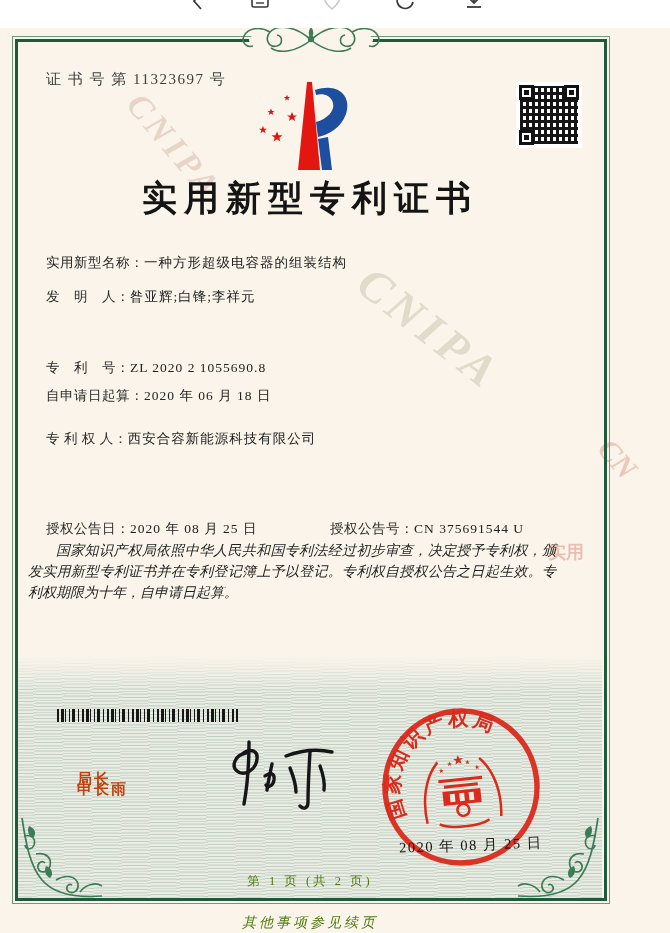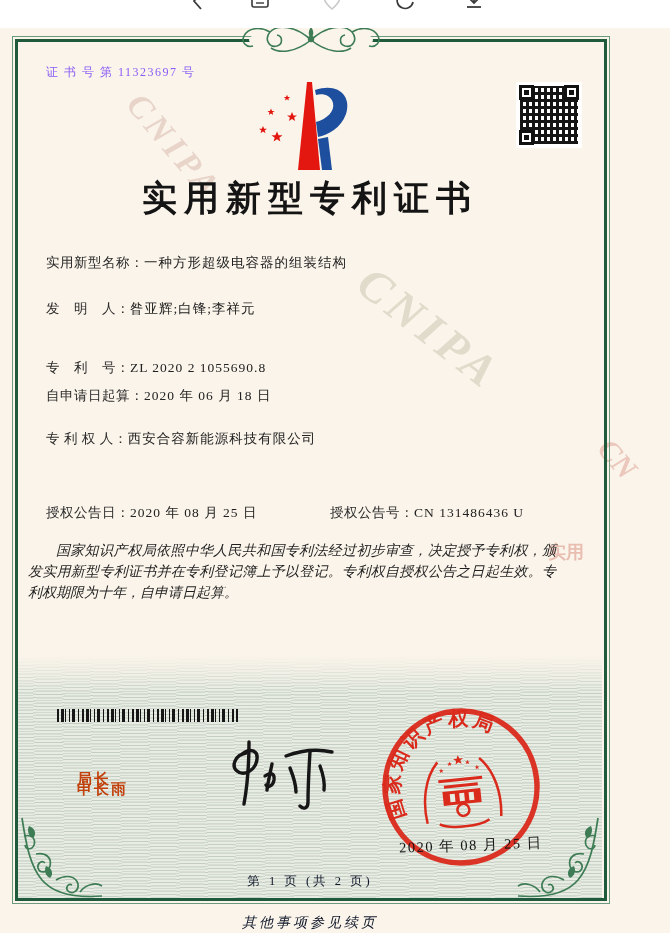--- a/index.html
+++ b/index.html
@@ -34,41 +34,41 @@
   
   .frame{position:absolute;left:12px;top:8px;width:596px;height:866px;border:1px solid #6b9a80;z-index:3;}
   .frame::after{content:"";position:absolute;inset:2px;border:3px solid #1e5a3b;}
 
   .orn-top{position:absolute;left:226px;top:-8px;z-index:4;}
   .orn-bl{position:absolute;left:16px;top:786px;z-index:4;}
   .orn-br{position:absolute;left:514px;top:786px;z-index:4;transform:scaleX(-1);}
 
   
   .ct{position:absolute;z-index:5;color:#2b2b2b;}
-  .certno{left:46px;top:36px;font-size:12px;letter-spacing:1.5px;color:#8b5cf6;}
+  .certno{left:46px;top:42px;font-size:15px;letter-spacing:1.5px;color:#404040;}
   .logo{left:246px;top:54px;}
   .qr{left:516px;top:54px;width:66px;height:66px;background:#fff;}
   .qr-i{position:absolute;inset:4px;
         background-image:
           repeating-linear-gradient(90deg,#151515 0 3px,transparent 3px 6px),
           repeating-linear-gradient(0deg,#151515 0 3px,transparent 3px 7px);}
   .qr .f{position:absolute;width:15px;height:15px;border:3px solid #111;background:#fff;box-sizing:border-box;}
   .qr .f::after{content:"";position:absolute;inset:2px;background:#111;}
   .f1{left:3px;top:3px;} .f2{right:3px;top:3px;} .f3{left:3px;bottom:3px;}
 
   .title{left:12px;top:147px;width:596px;text-align:center;font-size:35px;font-weight:700;
          letter-spacing:7px;color:#141414;}
 
   .row{position:absolute;left:46px;font-size:13.5px;white-space:nowrap;}
   .lab{letter-spacing:.5px;color:#2b2b2b;}
   .val{letter-spacing:1px;color:#222;}
-  .r-name{top:226px;} .r-inv{top:272px;} .r-pat{top:331px;} .r-fil{top:359px;} .r-own{top:402px;text-align:center;}
+  .r-name{top:226px;} .r-inv{top:260px;} .r-pat{top:331px;} .r-fil{top:359px;} .r-own{top:402px;text-align:center;}
   .r-addr{top:440px;white-space:normal;}
   .addr-val{display:inline-block;vertical-align:top;width:450px;line-height:20px;letter-spacing:1px;color:#222;}
-  .r-grant{top:476px;}
+  .r-grant{top:492px;}
   .grant2{position:absolute;left:284px;top:0;white-space:nowrap;}
 
   .paras{left:28px;top:512px;width:528px;font-size:14px;line-height:21px;text-align:justify;
          font-style:italic;color:#1f1f1f;}
   .paras p{margin:0;text-indent:2em;}
 
   .barcode{left:57px;top:681px;width:181px;height:13px;
     background:repeating-linear-gradient(90deg,
       #161616 0 2px,transparent 2px 4px,#161616 4px 7px,transparent 7px 8px,
       #161616 8px 9px,transparent 9px 12px,#161616 12px 13px,transparent 13px 15px,
@@ -76,23 +76,23 @@
 
   .signer{left:58px;font-size:15px;font-weight:700;color:#c2410c;letter-spacing:2px;
           font-family:"Liberation Sans","DejaVu Sans",sans-serif;margin-left:19px;}
   .s1{top:742px;} .s2{top:752px;}
   .sig{left:220px;top:712px;}
 
   .seal{left:376px;top:674px;transform:rotate(-3deg);}
   .seal-date{left:399px;top:808px;font-size:14.5px;color:#141414;letter-spacing:1.5px;z-index:6;
              transform:rotate(-2deg);white-space:nowrap;}
 
-  .pageinfo{left:12px;top:845px;width:596px;text-align:center;font-size:12.5px;letter-spacing:3px;color:#0f172a;}
+  .pageinfo{left:12px;top:845px;width:596px;text-align:center;font-size:12.5px;letter-spacing:3px;color:#4d7c0f;}
   .contnote{left:12px;top:886px;width:596px;text-align:center;font-size:14px;font-style:italic;
-            letter-spacing:3px;color:#0f172a;}
+            letter-spacing:3px;color:#4d7c0f;}
 </style>
 </head>
 <body>
 
 <div class="screen">
 
   <div class="toolbar">
     <svg class="tb" style="left:186px" width="24" height="24" viewBox="0 0 24 24">
       <polyline points="15,4 8,12 15,20" fill="none" stroke="#3a3a3a" stroke-width="1.8"></polyline>
     </svg>
@@ -201,21 +201,21 @@
       <span class="lab">专　利　号：</span><span class="val">ZL 2020 2 1055690.8</span>
     </div>
     <div class="ct row r-fil">
       <span class="lab">自申请日起算：</span><span class="val">2020 年 06 月 18 日</span>
     </div>
     <div class="ct row r-own">
       <span class="lab">专 利 权 人：</span><span class="val">西安合容新能源科技有限公司</span>
     </div>
     <div class="ct row r-grant">
       <span class="lab">授权公告日：</span><span class="val">2020 年 08 月 25 日</span>
-      <span class="grant2"><span class="lab">授权公告号：</span><span class="val">CN 131486436 U</span></span>
+      <span class="grant2"><span class="lab">授权公告号：</span><span class="val">CN 375691544 U</span></span>
     </div>
 
     <div class="ct paras">
       <p>国家知识产权局依照中华人民共和国专利法经过初步审查，决定授予专利权，颁发实用新型专利证书并在专利登记簿上予以登记。专利权自授权公告之日起生效。专利权期限为十年，自申请日起算。</p>
     </div>
 
     <div class="ct barcode"></div>
 
     <div class="ct signer s1">局长</div>
     <div class="ct signer s2">申长雨</div>

